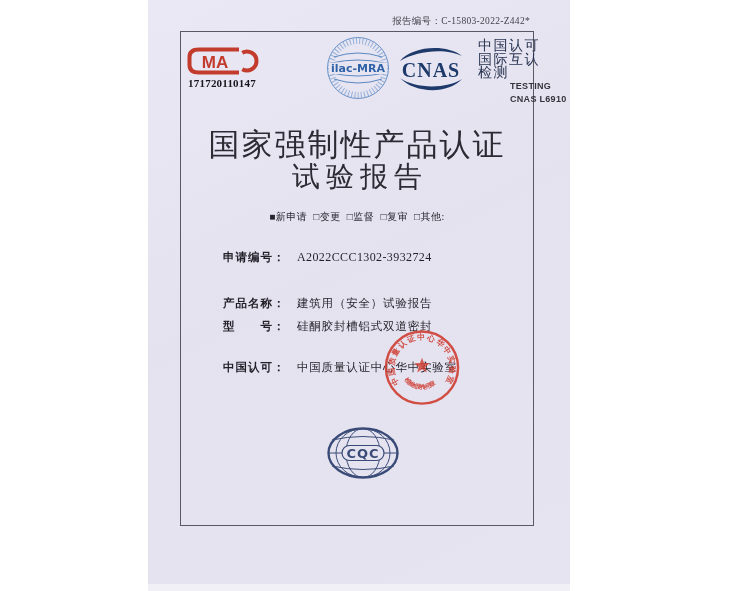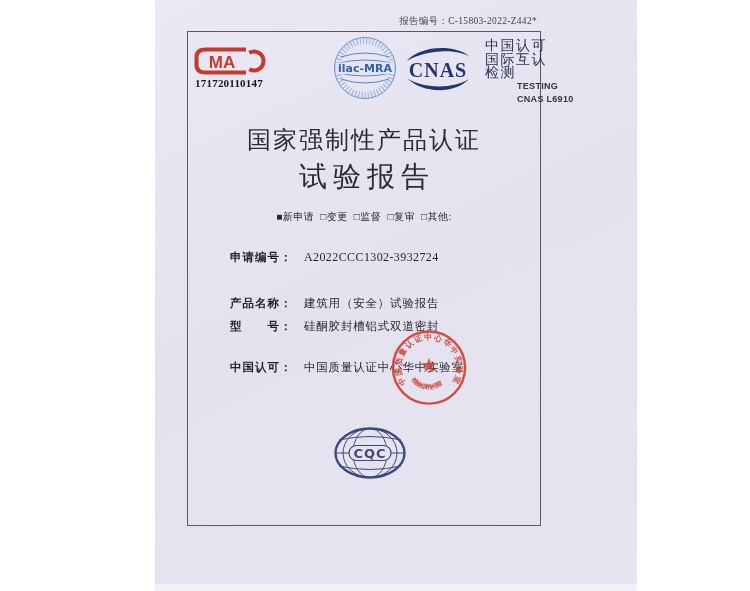--- a/index.html
+++ b/index.html
@@ -2,21 +2,21 @@
 <html><head>
 <meta charset="utf-8">
 <style>
   html,body{margin:0;padding:0;}
   body{
     width:750px;height:591px;position:relative;overflow:hidden;
     background:#ffffff;
     font-family:"Liberation Serif","DejaVu Serif",serif;
   }
   .paper{
-    position:absolute;left:155px;top:0;width:482px;height:591px;
+    position:absolute;left:148px;top:0;width:422px;height:591px;
     background:linear-gradient(155deg,#eae8f5 0%,#e4e2ef 45%,#e7e4f1 100%);
   }
   .paper-edge-bottom{
     position:absolute;left:0;bottom:0;width:100%;height:7px;
     background:rgba(255,255,255,.45);
   }
   .report-no{
     position:absolute;top:15px;left:0;width:382px;text-align:right;
     font-size:9.5px;color:#43424b;letter-spacing:.3px;
   }
@@ -34,21 +34,21 @@
   .acc{position:absolute;left:330px;top:39px;}
   .acc div{
     font-family:"Liberation Sans","DejaVu Sans",sans-serif;
     font-size:14px;line-height:13.5px;color:#273350;letter-spacing:1.5px;
   }
   .acc div:nth-child(n+4){
     font-weight:bold;color:#35343c;letter-spacing:.3px;font-size:9px;margin-left:32px;
   }
   .title-line1{
     position:absolute;left:32px;top:124px;width:354px;text-align:center;
-    font-size:24px;color:#2c2a33;letter-spacing:2px;
+    font-size:31px;color:#2c2a33;letter-spacing:2px;
   }
   .title-line2{
     position:absolute;left:32px;top:158px;width:354px;text-align:center;
     font-size:28px;color:#2c2a33;letter-spacing:6px;text-indent:6px;
   }
   .chk-row{
     position:absolute;left:32px;top:210px;width:354px;text-align:center;
     font-size:10px;color:#26242c;
   }
   .chk-row span{margin:0 3px;letter-spacing:.5px;}

